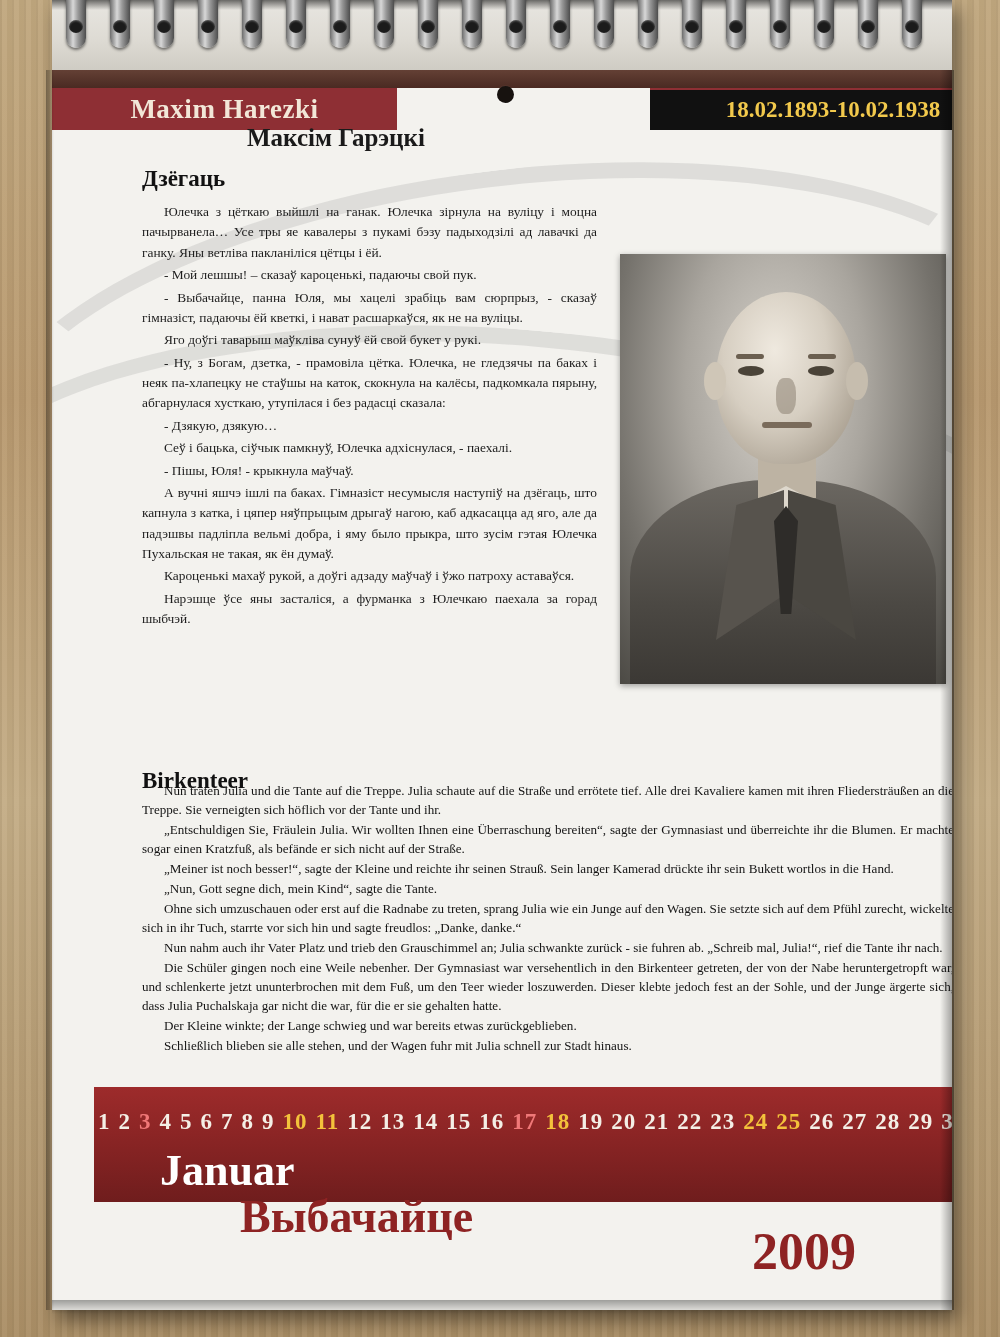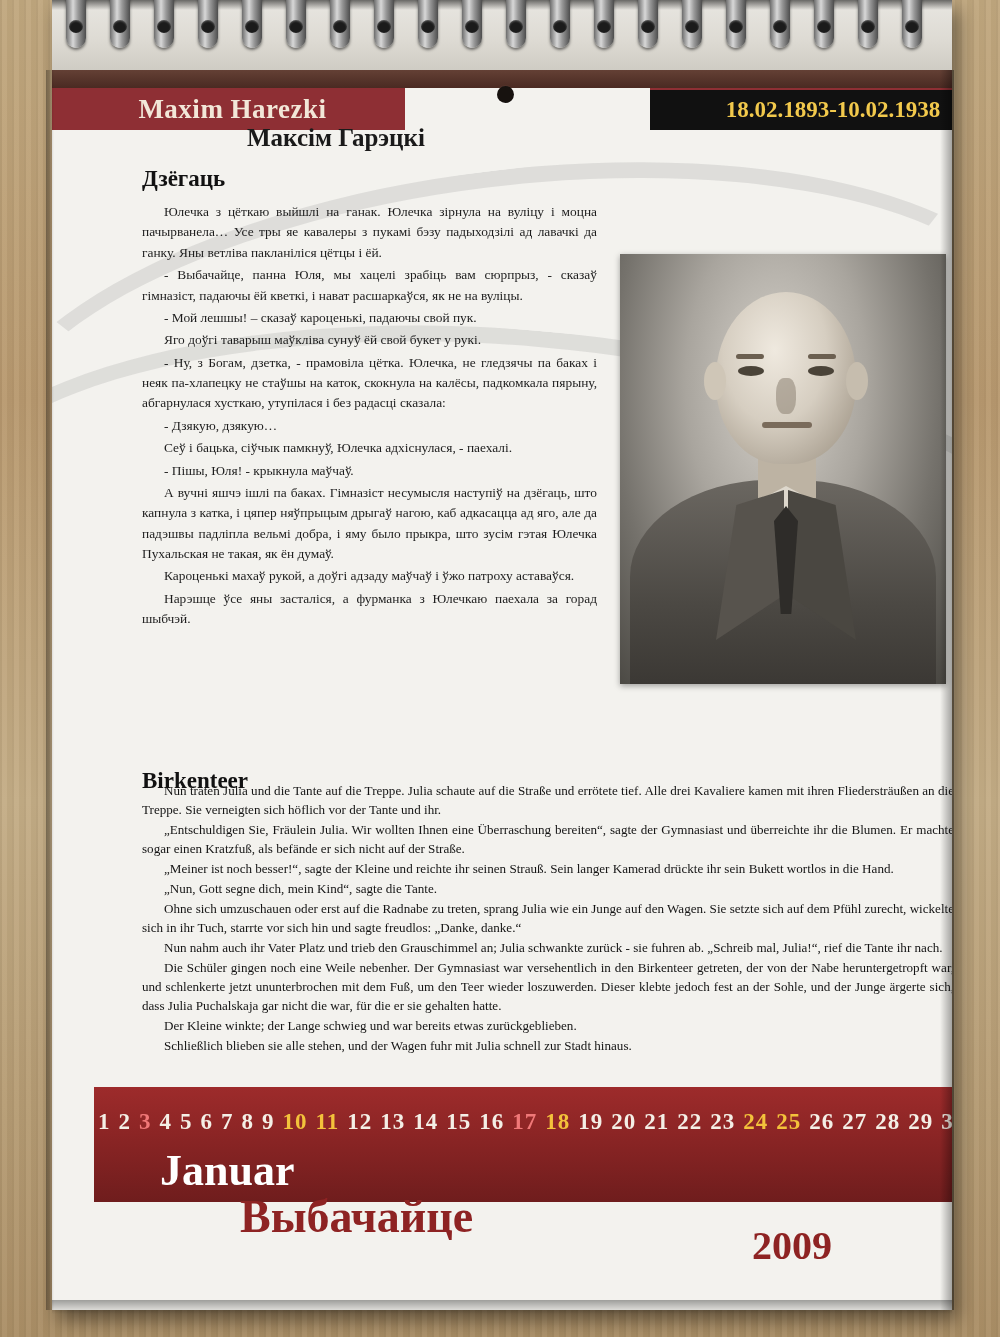--- a/index.html
+++ b/index.html
@@ -56,21 +56,21 @@
     background:#17120f;box-shadow:0 1px 2px rgba(255,255,255,0.55);
   }
   
   #headerband{
     position:absolute;left:0;top:88px;width:900px;height:42px;
   }
   #name-latin{
     position:absolute;left:0;top:0;width:345px;height:42px;
     background:#8e2f34;color:#f2e7d8;
     font-weight:bold;font-size:27px;letter-spacing:.5px;
-    display:flex;align-items:center;justify-content:center;padding-left:8px;
+    display:flex;align-items:center;justify-content:center;
   }
   #dates{
     position:absolute;left:598px;top:0;width:302px;height:40px;
     background:#111;color:#f2c94c;
     font-weight:bold;font-size:23px;
     display:flex;align-items:center;justify-content:center;
     border-top:2px solid #8e2f34;
     padding-left:32px;
   }
   #name-cyr{
@@ -154,21 +154,21 @@
   #days span{padding:0 4px;}
   #days span.red{color:#f07878;}
   #days span.gold{color:#f3c23b;}
   #month-latin{
     position:absolute;left:66px;top:58px;font-size:44px;font-weight:bold;color:#ffffff;
   }
   #month-cyr{
     position:absolute;left:188px;top:1190px;font-size:46px;font-weight:bold;color:#8e2323;
   }
   #year{
-    position:absolute;left:700px;top:1222px;font-size:40px;font-weight:bold;color:#8e2323;
+    position:absolute;left:700px;top:1222px;font-size:52px;font-weight:bold;color:#8e2323;
   }
   #page-bottom-shadow{
     position:absolute;left:52px;top:1300px;width:900px;height:14px;
     background:linear-gradient(180deg,rgba(0,0,0,0.35),rgba(0,0,0,0));
   }
   .edge-l{position:absolute;left:46px;top:70px;width:8px;height:1240px;background:linear-gradient(90deg,rgba(0,0,0,0.35),rgba(0,0,0,0));}
   .edge-r{position:absolute;left:940px;top:70px;width:14px;height:1240px;background:linear-gradient(270deg,rgba(0,0,0,0.38),rgba(0,0,0,0));}
 </style>
 </head>
 <body>
@@ -186,22 +186,22 @@
   <div id="headerband">
     <div id="name-latin">Maxim Harezki</div>
     <div id="dates">18.02.1893-10.02.1938</div>
   </div>
   <div id="name-cyr">Максім Гарэцкі</div>
 
   <div id="content">
     <h2 class="section" id="be-title">Дзёгаць</h2>
     <div id="be-body">
         <p>Юлечка з цёткаю выйшлі на ганак. Юлечка зірнула на вуліцу і моцна пачырванела… Усе тры яе кавалеры з пукамі бэзу падыходзілі ад лавачкі да ганку. Яны ветліва пакланіліся цётцы і ёй.</p>
+        <p>- Мой лешшы! – сказаў кароценькі, падаючы свой пук.</p>
         <p>- Выбачайце, панна Юля, мы хацелі зрабіць вам сюрпрыз, - сказаў гімназіст, падаючы ёй кветкі, і нават расшаркаўся, як не на вуліцы.</p>
-        <p>- Мой лешшы! – сказаў кароценькі, падаючы свой пук.</p>
         <p>Яго доўгі таварыш маўкліва сунуў ёй свой букет у рукі.</p>
         <p>- Ну, з Богам, дзетка, - прамовіла цётка. Юлечка, не гледзячы па баках і неяк па-хлапецку не стаўшы на каток, скокнула на калёсы, падкомкала пярыну, абгарнулася хусткаю, утупілася і без радасці сказала:</p>
         <p>- Дзякую, дзякую…</p>
         <p>Сеў і бацька, сіўчык памкнуў, Юлечка адхіснулася, - паехалі.</p>
         <p>- Пішы, Юля! - крыкнула маўчаў.</p>
         <p>А вучні яшчэ ішлі па баках. Гімназіст несумысля наступіў на дзёгаць, што капнула з катка, і цяпер няўпрыцым дрыгаў нагою, каб адкасацца ад яго, але да падэшвы падліпла вельмі добра, і яму было прыкра, што зусім гэтая Юлечка Пухальская не такая, як ён думаў.</p>
         <p>Кароценькі махаў рукой, а доўгі адзаду маўчаў і ўжо патроху аставаўся.</p>
         <p>Нарэшце ўсе яны засталіся, а фурманка з Юлечкаю паехала за горад шыбчэй.</p>
       </div>
 

